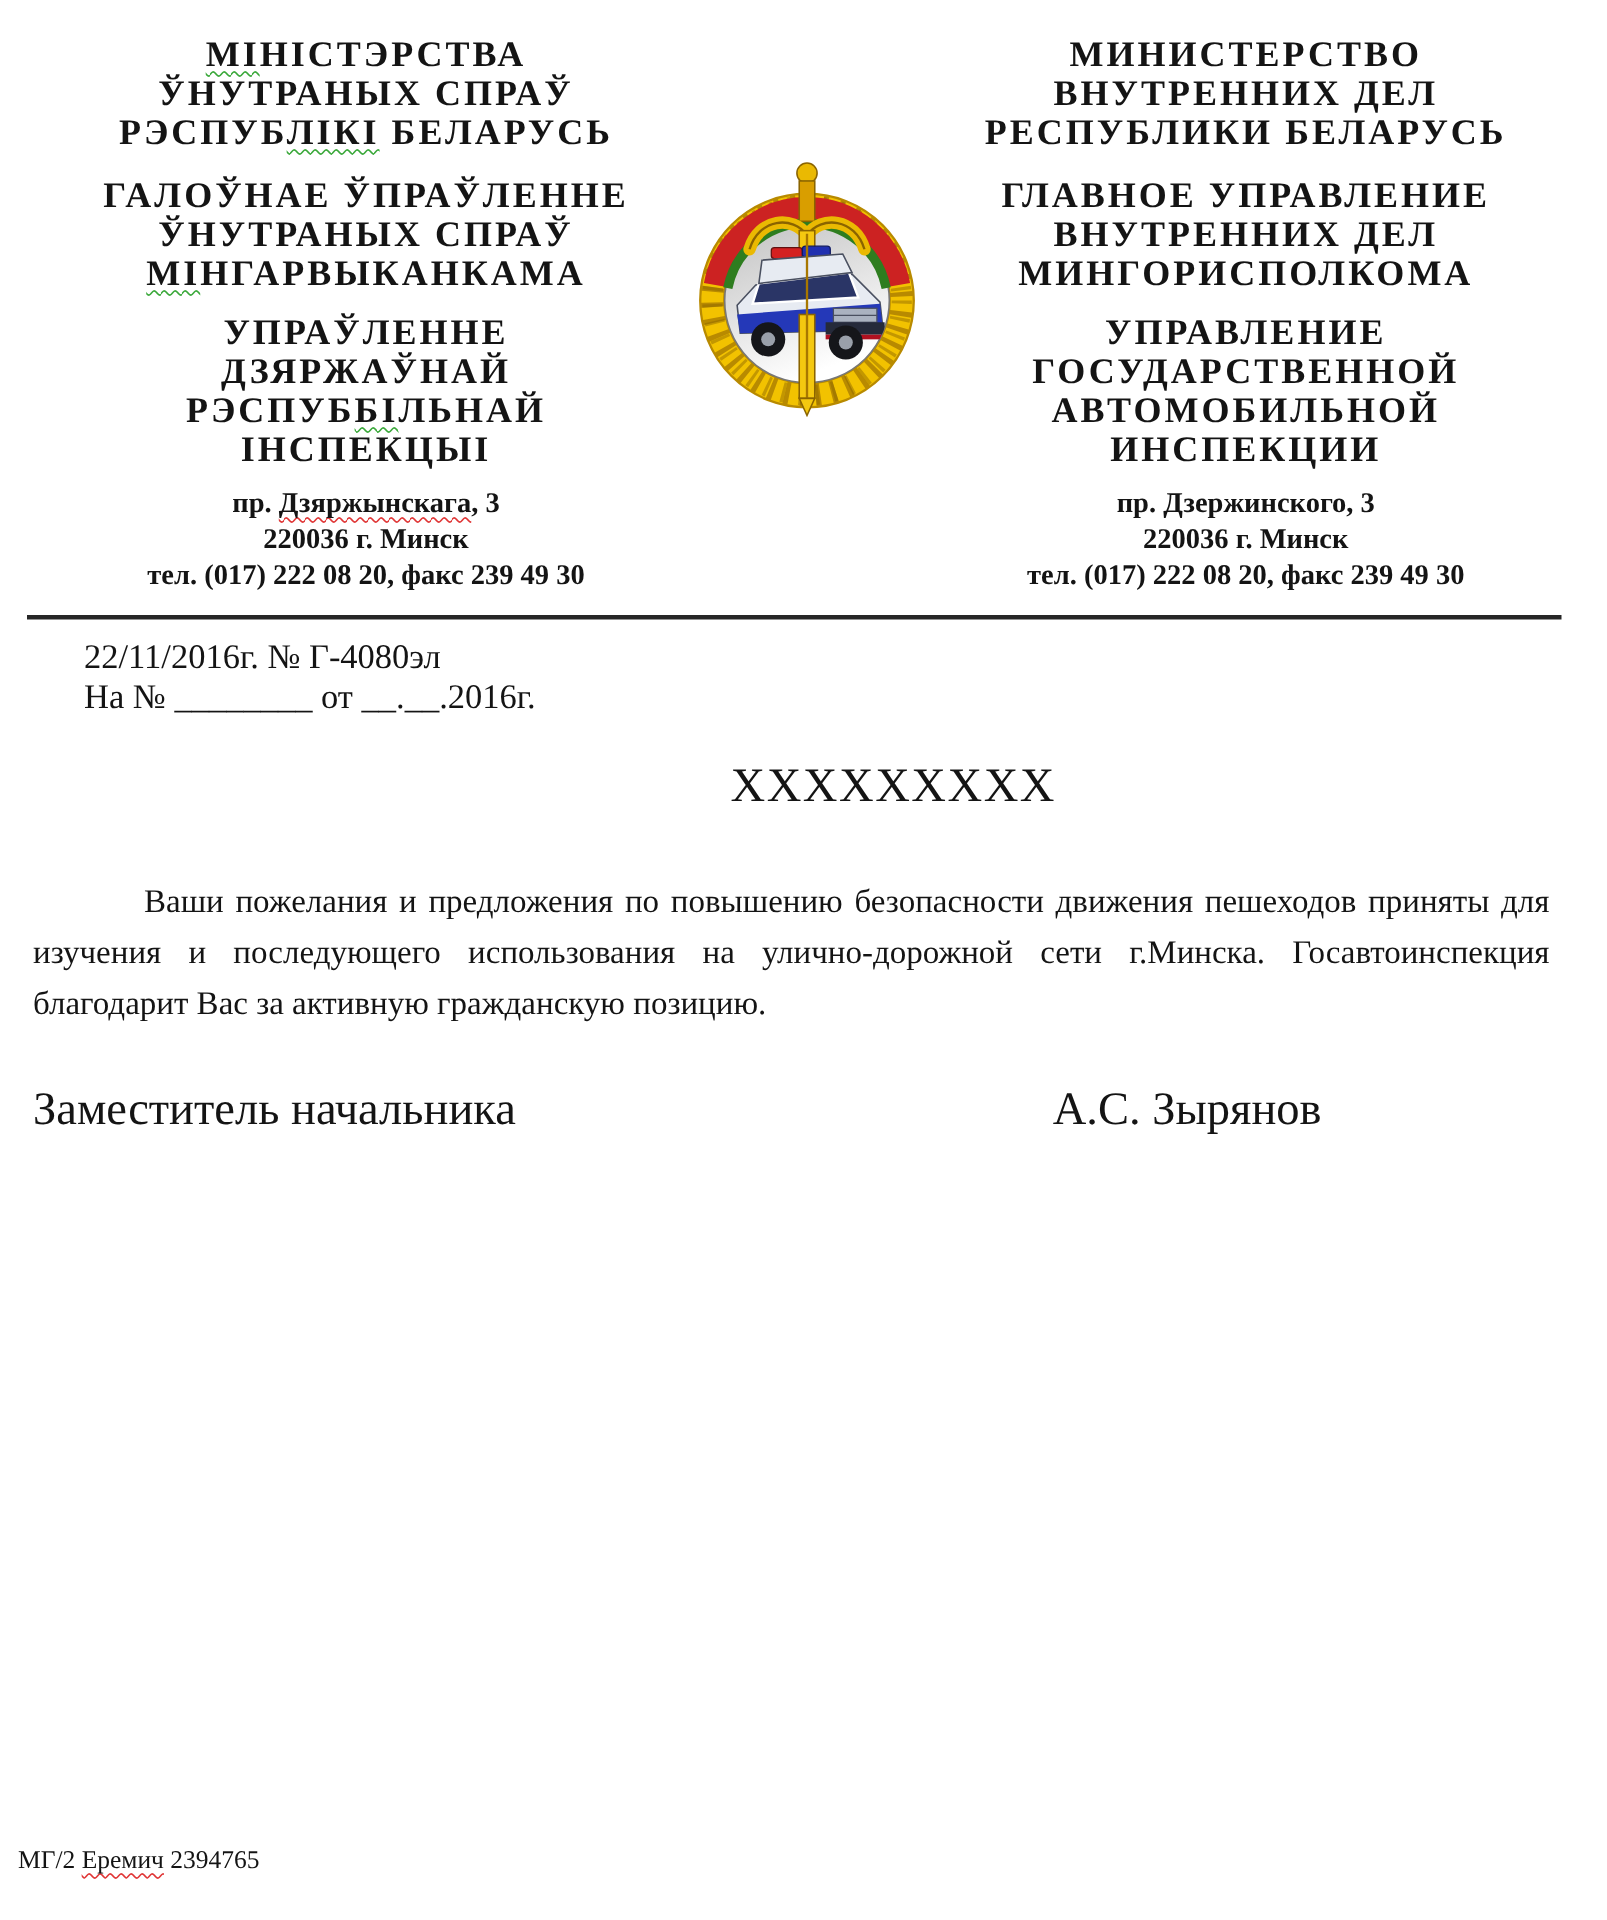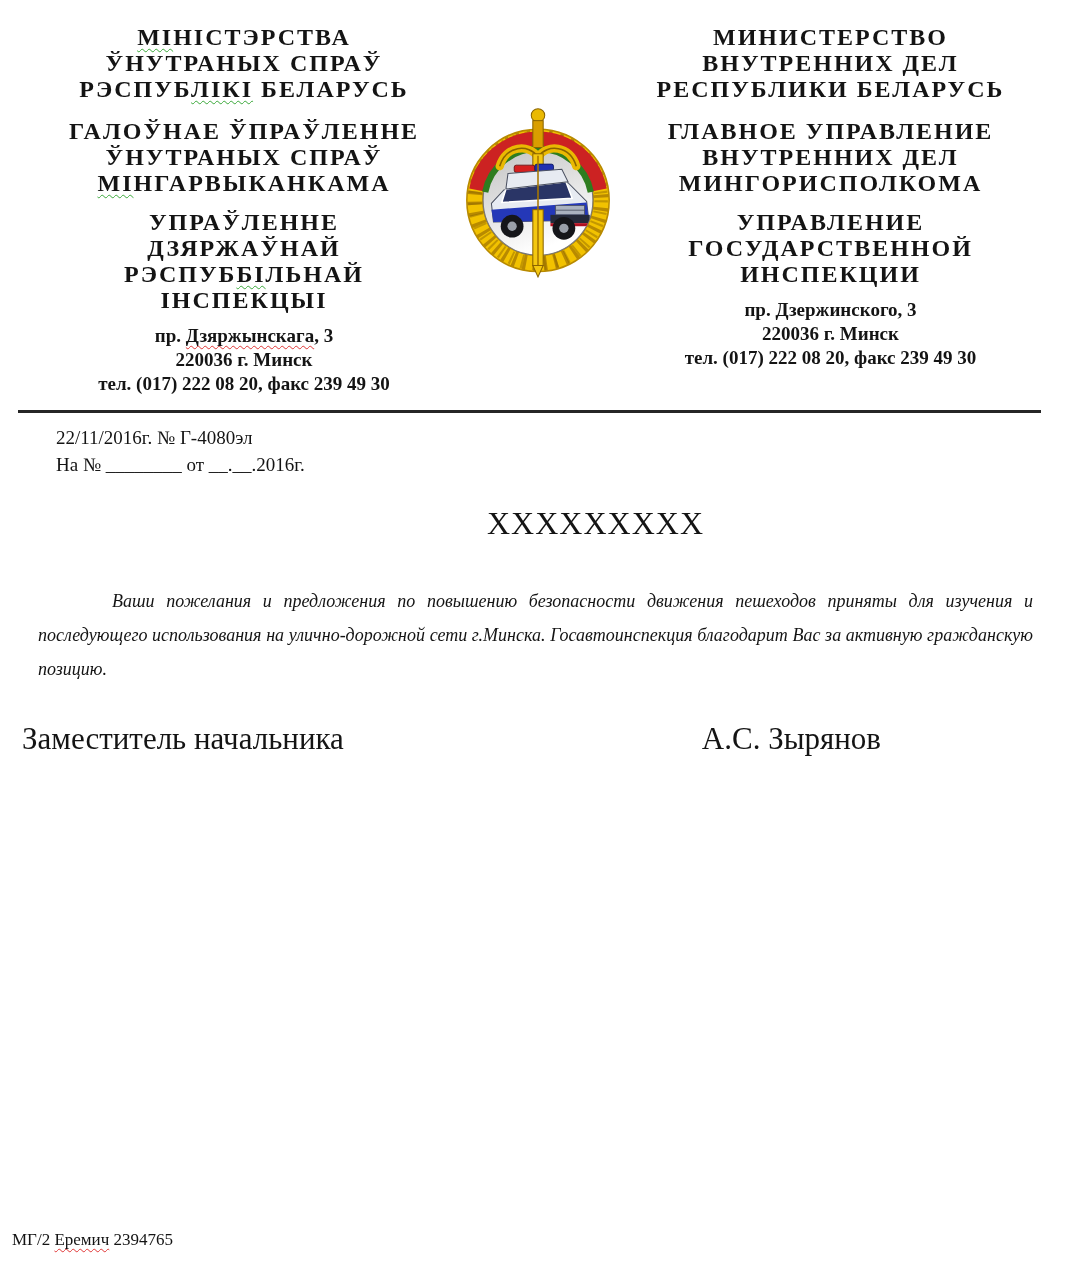--- a/index.html
+++ b/index.html
@@ -29,29 +29,29 @@
   }
   .sq-red {
     text-decoration:underline wavy #e03636;
     text-decoration-thickness:1px; text-underline-offset:3px; text-decoration-skip-ink:none;
   }
   .divider {
     margin:14px 30px 0 18px;
     border-top:3px solid #262626;
     height:0;
   }
-  .ref-block { margin:11px 0 0 56px; font-size:19px; line-height:27px; }
+  .ref-block { margin:11px 0 0 56px; font-size:23px; line-height:27px; }
   .subject {
     margin-top:27px; padding-left:120px;
     text-align:center; font-size:32px; letter-spacing:1px;
   }
   .body-par {
-    margin:42px 38px 0 38px;
-    font-size:18px; line-height:34px;
-    text-align:justify; text-indent:74px;font-style:italic;
+    margin:42px 38px 0 22px;
+    font-size:22px; line-height:34px;
+    text-align:justify; text-indent:74px;
   }
   .sig-row {
     margin:35px 190px 0 22px;
     display:flex; justify-content:space-between;
     font-size:31px;
   }
   .footer-note {
     position:absolute; left:12px; top:1230px;
     font-size:17px;
   }
@@ -152,20 +152,21 @@
         <div>РЕСПУБЛИКИ БЕЛАРУСЬ</div>
       </div>
       <div class="org-block b2">
         <div>ГЛАВНОЕ УПРАВЛЕНИЕ</div>
         <div>ВНУТРЕННИХ ДЕЛ</div>
         <div>МИНГОРИСПОЛКОМА</div>
       </div>
       <div class="org-block b3">
         <div>УПРАВЛЕНИЕ</div>
         <div>ГОСУДАРСТВЕННОЙ</div>
+        <div>АВТОМОБИЛЬНОЙ</div>
         <div>ИНСПЕКЦИИ</div>
       </div>
       <div class="addr-block">
         <div>пр. Дзержинского, 3</div>
         <div>220036 г. Минск</div>
         <div>тел.  (017) 222 08 20, факс 239 49 30</div>
       </div>
     </div>
   </div>
 

